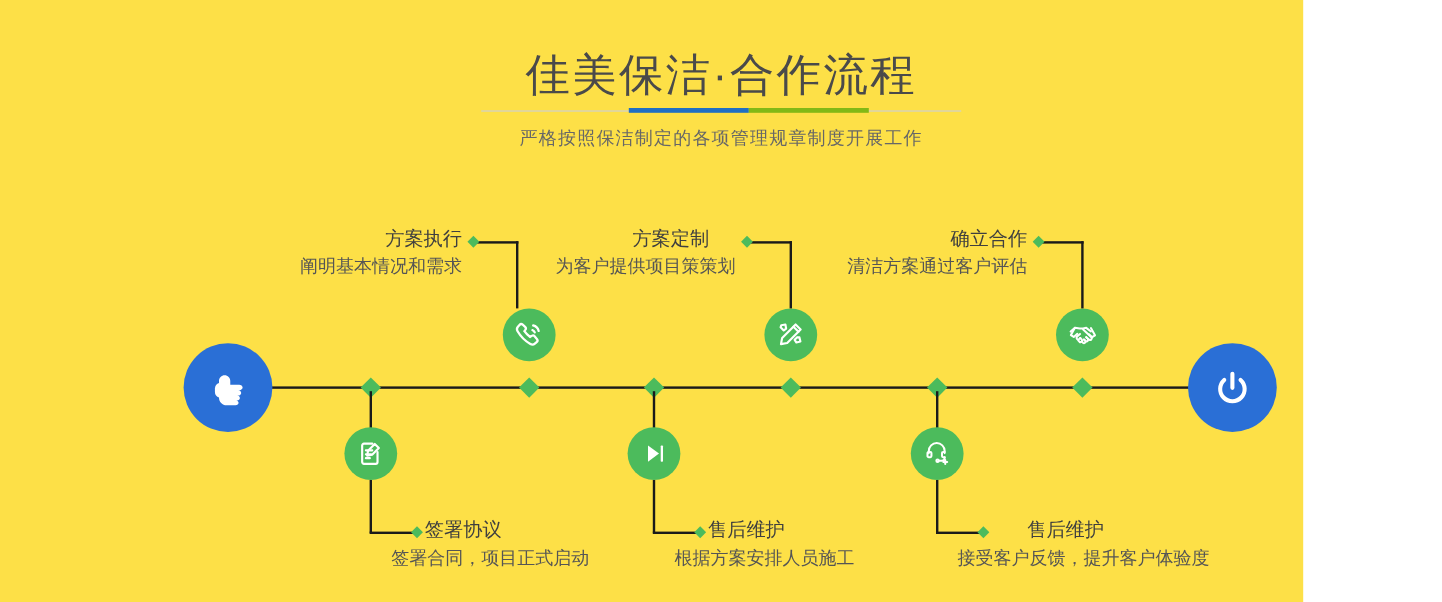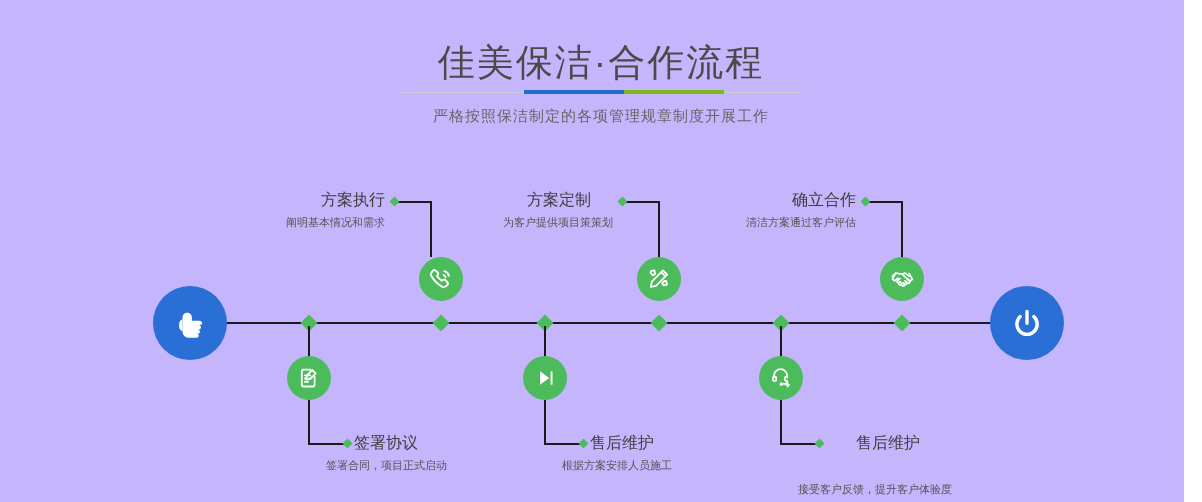--- a/index.html
+++ b/index.html
@@ -5,23 +5,23 @@
   html, body {
     margin: 0;
     padding: 0;
     background: #ffffff;
   }
   body {
     font-family: "Liberation Sans", "DejaVu Sans", sans-serif;
   }
   #stage {
     position: relative;
-    width: 1184px;
+    width: 1086px;
     height: 502px;
-    background: #c4b5fd;
+    background: #fde047;
     overflow: hidden;
   }
 
   
   #header {
     position: absolute;
     left: 0;
     top: 0;
     width: 1202px;
     height: 150px;
@@ -132,25 +132,24 @@
 
   .label-title {
     position: absolute;
     font-size: 16px;
     color: #3f3f3f;
     line-height: 20px;
     white-space: nowrap;
   }
   .label-desc {
     position: absolute;
-    font-size: 11px;
+    font-size: 15px;
     color: #555555;
     line-height: 18px;
     white-space: nowrap;
-    font-family: Liberation Mono, monospace;
   }
   .ta-right { text-align: right; }
   .ta-left  { text-align: left; }
 
   svg { display: block; }
 </style>
 </head>
 <body>
 
 <div id="stage">
@@ -306,16 +305,16 @@
             <line x1="19.7" y1="18.4" x2="19.7" y2="21.6"></line>
             <line x1="18.1" y1="20.0" x2="21.3" y2="20.0"></line>
           </g>
         </svg>
       </span>
     </div>
     <div class="vline" style="left:780px; top:250px; height:44px;"></div>
     <div class="hline" style="left:780px; top:293px; width:38px;"></div>
     <div class="dot" style="left:816px; top:290px; background:#4cbb5c;"></div>
     <div class="label-title ta-left" style="left:856px; top:283px; width:220px;">售后维护</div>
-    <div class="label-desc ta-left" style="left:798px; top:307px; width:280px;margin-top:24px;">接受客户反馈，提升客户体验度</div>
+    <div class="label-desc ta-left" style="left:798px; top:307px; width:280px;">接受客户反馈，提升客户体验度</div>
 
   </div>
 </div>
 
 </body></html>

